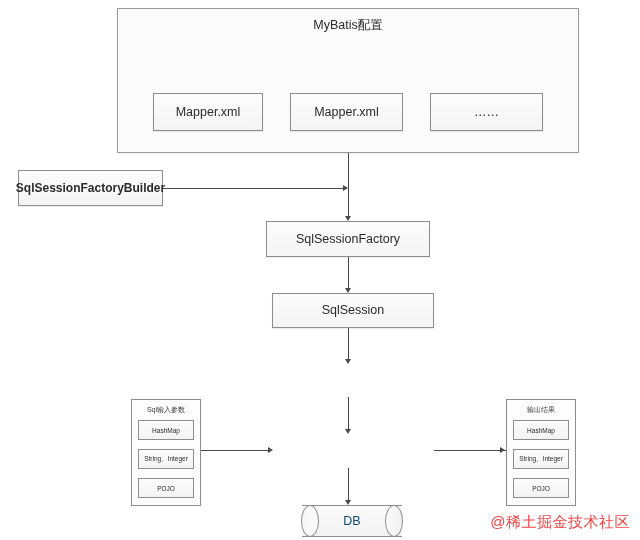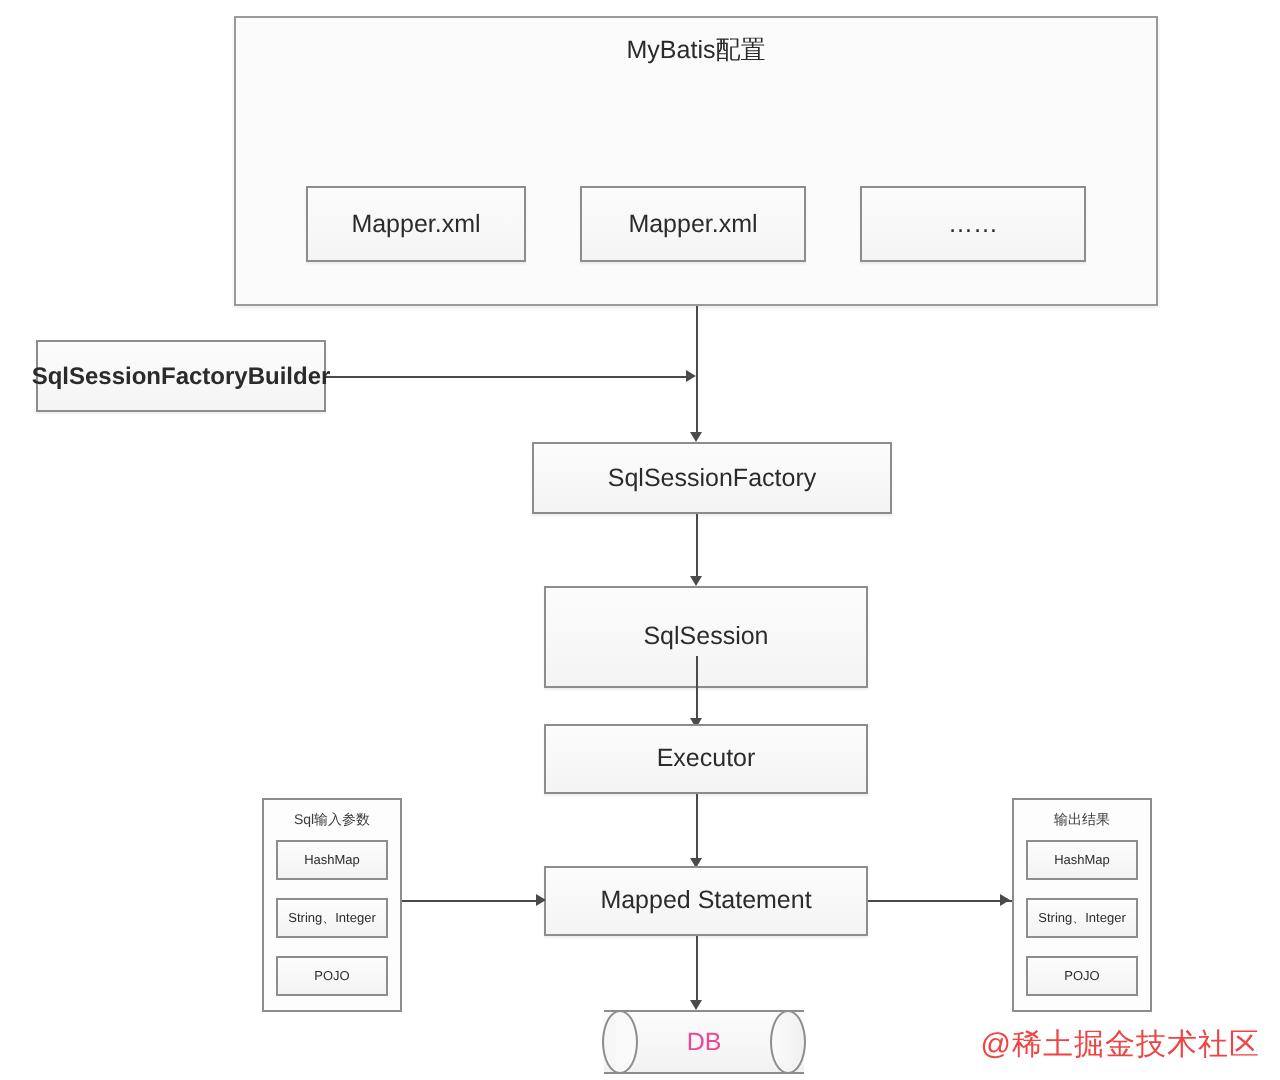--- a/index.html
+++ b/index.html
@@ -131,21 +131,21 @@
   }
   .cyl-cap.left  { left: -1px; }
   .cyl-cap.right { right: -1px; background: linear-gradient(90deg,#fbfbfb 0%,#f0f0f0 100%); }
   .cyl-label {
     position: absolute;
     inset: 0;
     display: flex;
     align-items: center;
     justify-content: center;
     font-size: 12.5px;
-    color: #ec4899;
+    color: #0c4a6e;
     z-index: 2;
   }
   
   .watermark {
     position: absolute;
     right: 10px;
     bottom: 8px;
     font-size: 15px;
     color: #ef4444;
     letter-spacing: 0.5px;
@@ -177,44 +177,38 @@
   <div class="box bold-box" style="left:18px; top:170px; width:145px; height:36px;">
     <span>SqlSessionFactoryBuilder</span>
   </div>
 
   <div class="hline" style="left:163px; top:188px; width:182px;"></div>
   <div class="arrow-right" style="left:343px; top:184.5px;"></div>
 
   <div class="vline" style="left:348px; top:153px; height:66px;"></div>
   <div class="arrow-down" style="left:344.5px; top:216px;"></div>
 
-  <div class="box" style="left:266px; top:221px; width:180px; height:36px;justify-content:center;">
+  <div class="box" style="left:266px; top:221px; width:164px; height:36px;justify-content:center;">
     <span>SqlSessionFactory</span>
   </div>
 
   <div class="vline" style="left:348px; top:257px; height:34px;"></div>
   <div class="arrow-down" style="left:344.5px; top:288px;"></div>
 
-  <div class="box" style="left:272px; top:293px; width:162px; height:51px;">
+  <div class="box" style="left:272px; top:293px; width:162px; height:35px;">
     <span>SqlSession</span>
   </div>
 
   <div class="vline" style="left:348px; top:328px; height:34px;"></div>
   <div class="arrow-down" style="left:344.5px; top:359px;"></div>
 
-  <div class="box" style="left:272px; top:362px; width:162px; height:35px;">
-    <span>Executor</span>
-  </div>
 
   <div class="vline" style="left:348px; top:397px; height:35px;"></div>
   <div class="arrow-down" style="left:344.5px; top:429px;"></div>
 
-  <div class="box" style="left:272px; top:433px; width:162px; height:35px;">
-    <span>Mapped Statement</span>
-  </div>
 
   <div class="vline" style="left:348px; top:468px; height:35px;"></div>
   <div class="arrow-down" style="left:344.5px; top:500px;"></div>
 
   <div class="cylinder" style="left:302px; top:505px; width:100px; height:32px;">
     <div class="cyl-body"></div>
     <div class="cyl-cap left"></div>
     <div class="cyl-cap right"></div>
     <div class="cyl-label">DB</div>
   </div>

